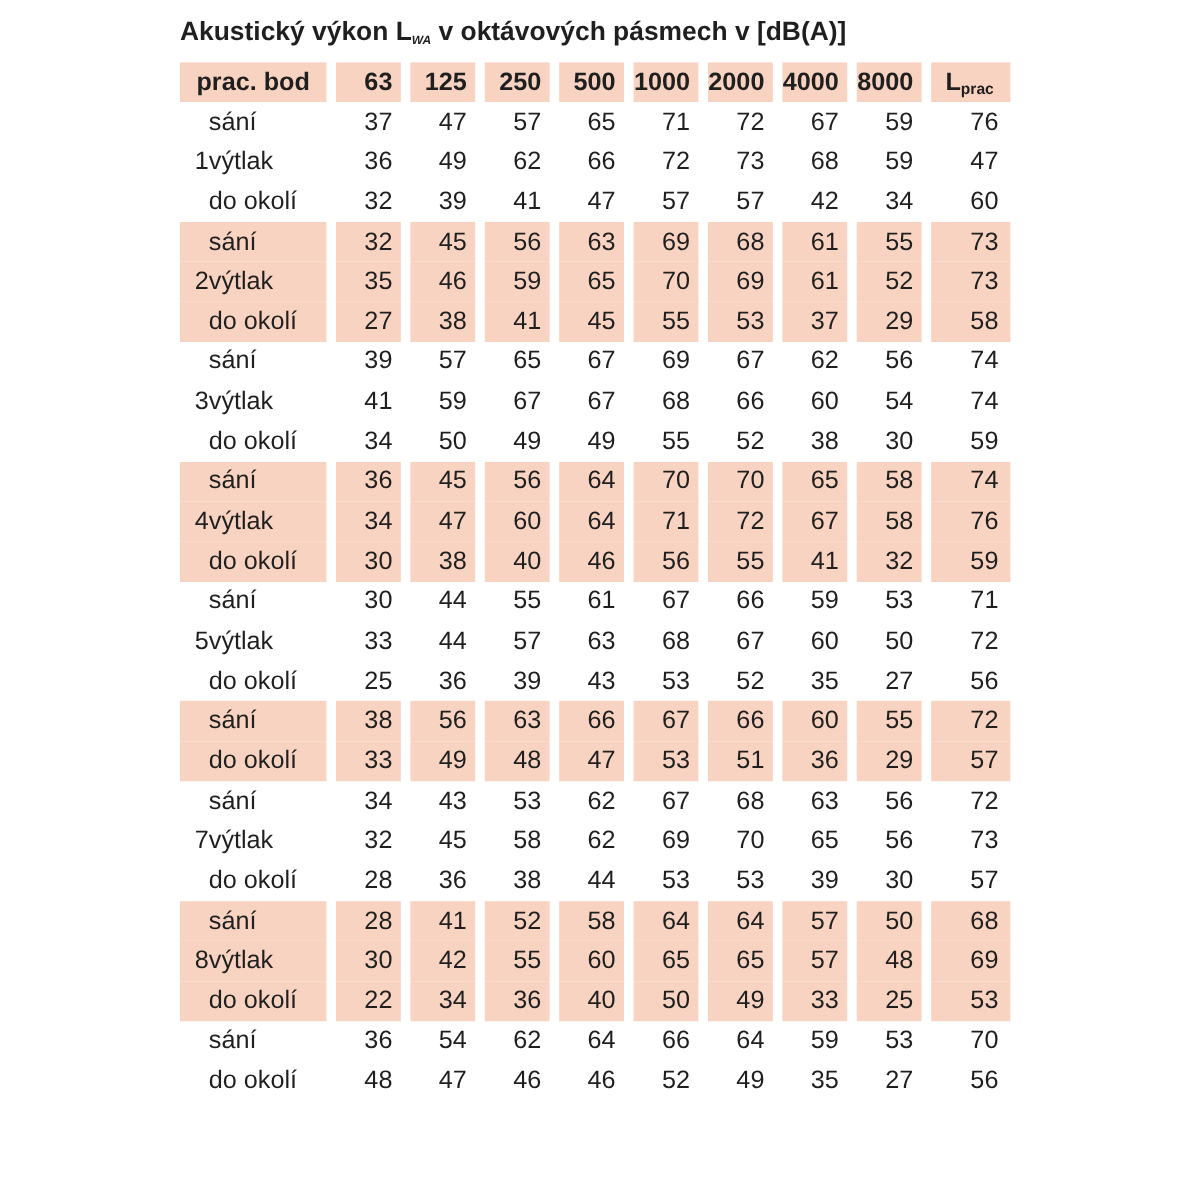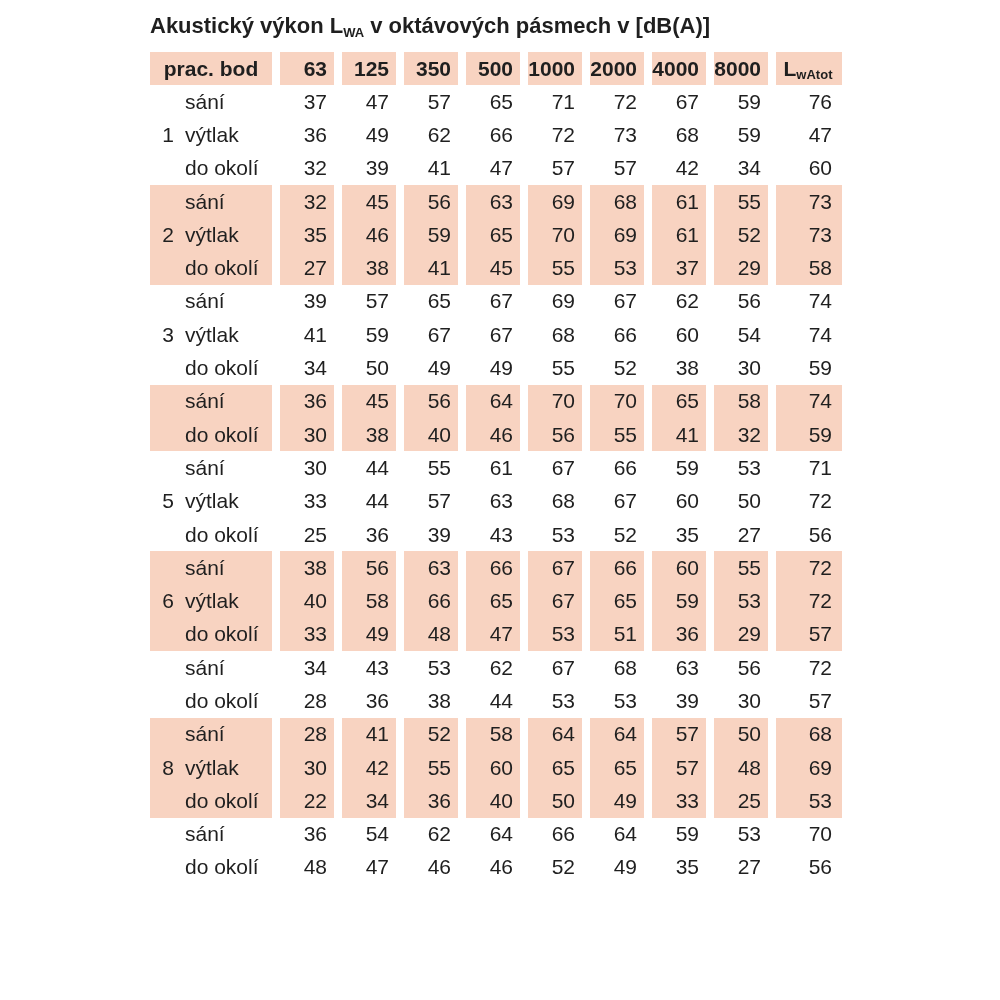--- a/index.html
+++ b/index.html
@@ -15,22 +15,22 @@
     color:var(--text);
     overflow:hidden;
   }
   .page{position:relative;width:1000px;height:1000px;}
   .title{
     position:absolute;left:150px;top:13px;
     font-size:22px;font-weight:bold;letter-spacing:0;
     white-space:nowrap;
   }
   .title sub{
-    font-size:13px;font-weight:bold;
-    vertical-align:baseline;position:relative;bottom:-4px;
+    font-size:10px;font-weight:bold;
+    vertical-align:baseline;position:relative;bottom:-4px;font-style:italic;
   }
   table.octave{
     position:absolute;left:142px;top:52px;
     border-collapse:separate;border-spacing:8px 0;
     table-layout:fixed;
   }
   col.c-rowhead{width:122px;}
   col.c-band{width:54px;}
   col.c-total{width:66px;}
   th,td{
@@ -50,48 +50,48 @@
     font-size:13px;font-weight:bold;
     vertical-align:baseline;position:relative;bottom:-3px;
   }
   tbody td{height:33.3px;font-weight:normal;}
   td.val{text-align:right;padding-right:7px;}
   td.val:last-child{padding-right:10px;}
   td.rowhead{text-align:left;}
   td.rowhead .gnum{
     display:inline-block;width:24px;text-align:right;
   }
-  td.rowhead .rlabel{margin-left:11px;}
+  td.rowhead .rlabel{}
   tr.shaded td{background:var(--highlight);}
 </style>
 </head>
 <body>
 
 <div class="page">
 
   <div class="title"><span>Akustický výkon L</span><sub>WA</sub><span> v oktávových pásmech v [dB(A)]</span></div>
 
   <table class="octave">
     <colgroup>
       <col class="c-rowhead">
       <col class="c-band" span="8">
       <col class="c-total">
     </colgroup>
     <thead>
       <tr>
         <th class="corner">prac. bod</th>
         <th class="band">63</th>
           <th class="band">125</th>
-          <th class="band">350</th>
+          <th class="band">250</th>
           <th class="band">500</th>
           <th class="band">1000</th>
           <th class="band">2000</th>
           <th class="band">4000</th>
           <th class="band">8000</th>
-          <th class="totalh" id="total-header"><span>L</span><sub>wAtot</sub></th>
+          <th class="totalh" id="total-header"><span>L</span><sub>prac</sub></th>
       </tr>
     </thead>
     <tbody id="table-body">
         <tr>
           <td class="rowhead"><span class="gnum"></span><span class="rlabel">sání</span></td>
           <td class="val">37</td>
           <td class="val">47</td>
           <td class="val">57</td>
           <td class="val">65</td>
           <td class="val">71</td>
@@ -202,20 +202,32 @@
           <td class="val">45</td>
           <td class="val">56</td>
           <td class="val">64</td>
           <td class="val">70</td>
           <td class="val">70</td>
           <td class="val">65</td>
           <td class="val">58</td>
           <td class="val">74</td>
         </tr>
         <tr class="shaded">
+          <td class="rowhead"><span class="gnum">4</span><span class="rlabel">výtlak</span></td>
+          <td class="val">34</td>
+          <td class="val">47</td>
+          <td class="val">60</td>
+          <td class="val">64</td>
+          <td class="val">71</td>
+          <td class="val">72</td>
+          <td class="val">67</td>
+          <td class="val">58</td>
+          <td class="val">76</td>
+        </tr>
+        <tr class="shaded">
           <td class="rowhead"><span class="gnum"></span><span class="rlabel">do okolí</span></td>
           <td class="val">30</td>
           <td class="val">38</td>
           <td class="val">40</td>
           <td class="val">46</td>
           <td class="val">56</td>
           <td class="val">55</td>
           <td class="val">41</td>
           <td class="val">32</td>
           <td class="val">59</td>
@@ -262,32 +274,20 @@
           <td class="val">56</td>
           <td class="val">63</td>
           <td class="val">66</td>
           <td class="val">67</td>
           <td class="val">66</td>
           <td class="val">60</td>
           <td class="val">55</td>
           <td class="val">72</td>
         </tr>
         <tr class="shaded">
-          <td class="rowhead"><span class="gnum">6</span><span class="rlabel">výtlak</span></td>
-          <td class="val">40</td>
-          <td class="val">58</td>
-          <td class="val">66</td>
-          <td class="val">65</td>
-          <td class="val">67</td>
-          <td class="val">65</td>
-          <td class="val">59</td>
-          <td class="val">53</td>
-          <td class="val">72</td>
-        </tr>
-        <tr class="shaded">
           <td class="rowhead"><span class="gnum"></span><span class="rlabel">do okolí</span></td>
           <td class="val">33</td>
           <td class="val">49</td>
           <td class="val">48</td>
           <td class="val">47</td>
           <td class="val">53</td>
           <td class="val">51</td>
           <td class="val">36</td>
           <td class="val">29</td>
           <td class="val">57</td>
@@ -296,20 +296,32 @@
           <td class="rowhead"><span class="gnum"></span><span class="rlabel">sání</span></td>
           <td class="val">34</td>
           <td class="val">43</td>
           <td class="val">53</td>
           <td class="val">62</td>
           <td class="val">67</td>
           <td class="val">68</td>
           <td class="val">63</td>
           <td class="val">56</td>
           <td class="val">72</td>
+        </tr>
+        <tr>
+          <td class="rowhead"><span class="gnum">7</span><span class="rlabel">výtlak</span></td>
+          <td class="val">32</td>
+          <td class="val">45</td>
+          <td class="val">58</td>
+          <td class="val">62</td>
+          <td class="val">69</td>
+          <td class="val">70</td>
+          <td class="val">65</td>
+          <td class="val">56</td>
+          <td class="val">73</td>
         </tr>
         <tr>
           <td class="rowhead"><span class="gnum"></span><span class="rlabel">do okolí</span></td>
           <td class="val">28</td>
           <td class="val">36</td>
           <td class="val">38</td>
           <td class="val">44</td>
           <td class="val">53</td>
           <td class="val">53</td>
           <td class="val">39</td>

